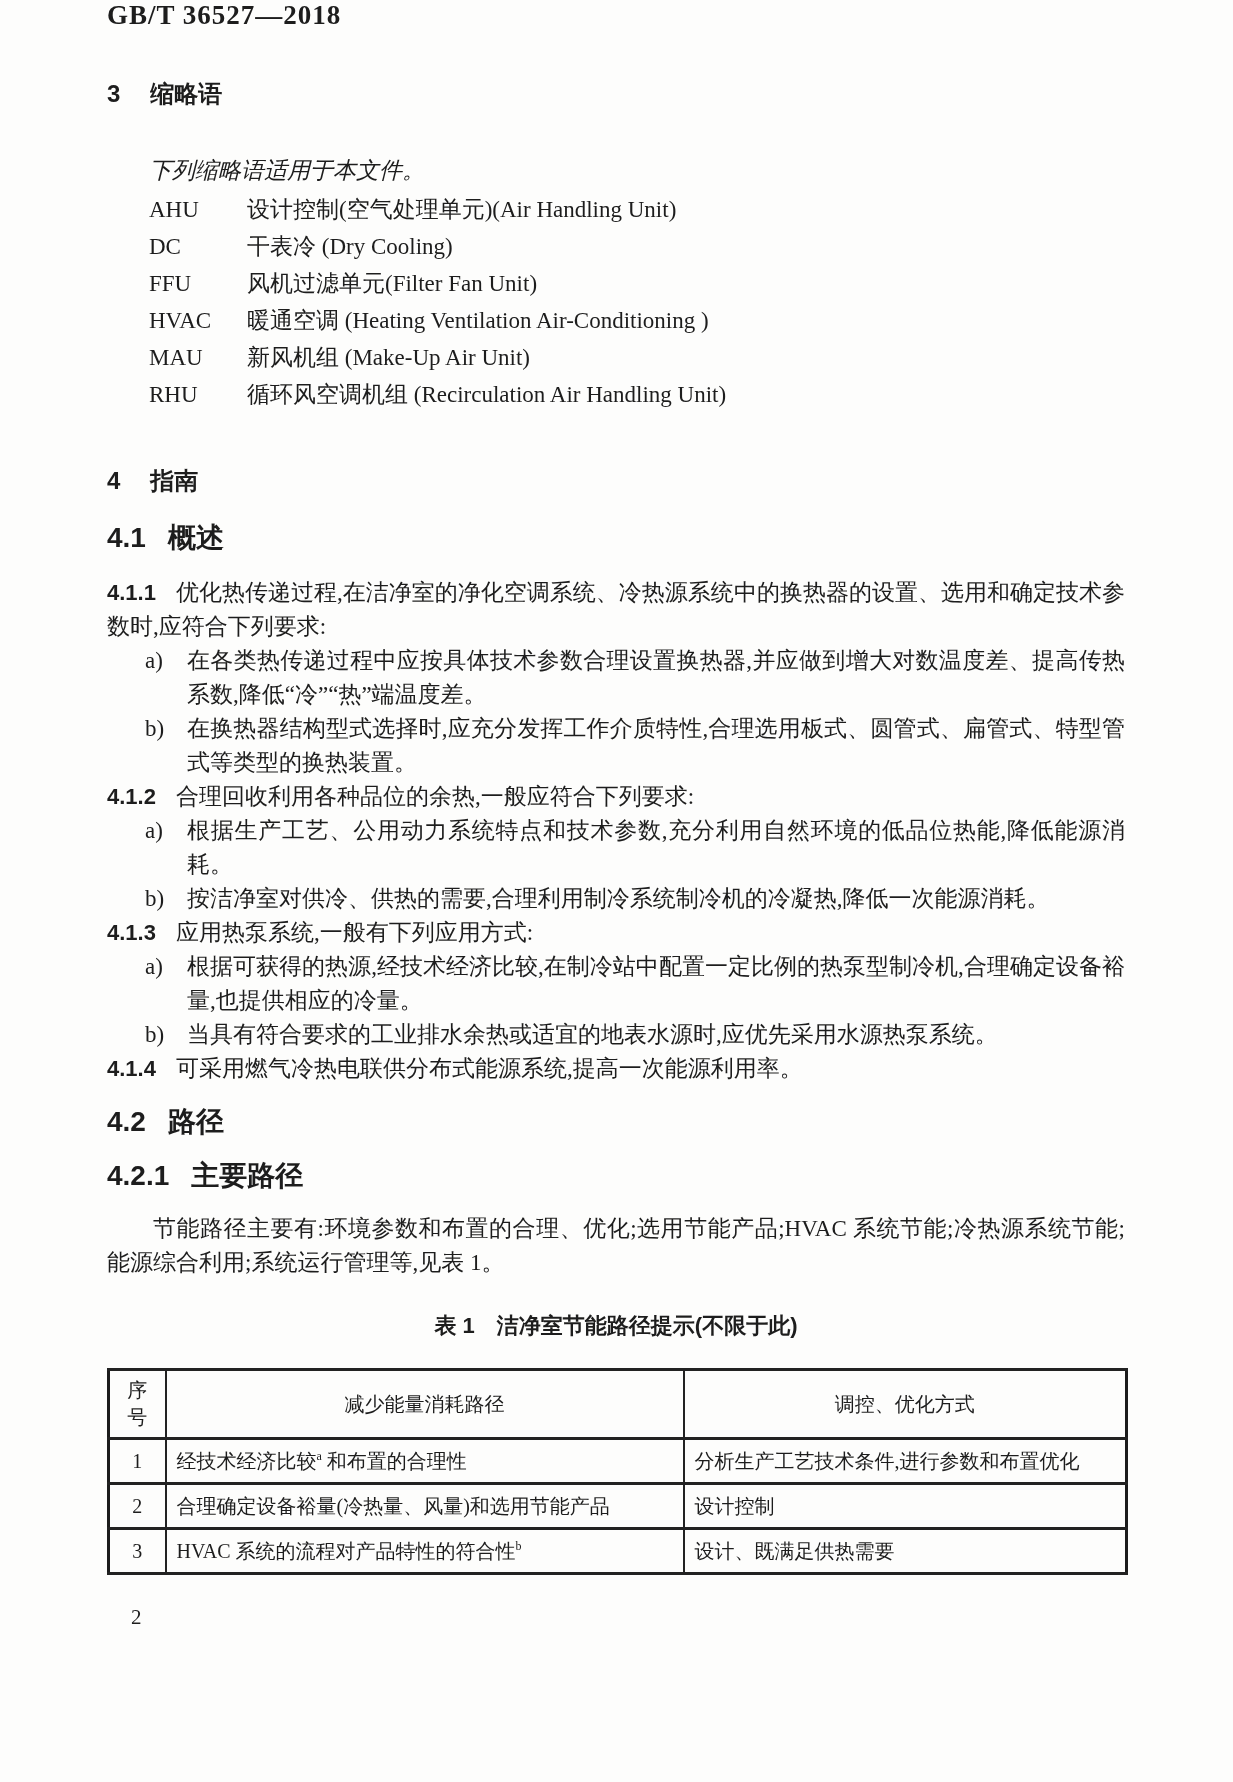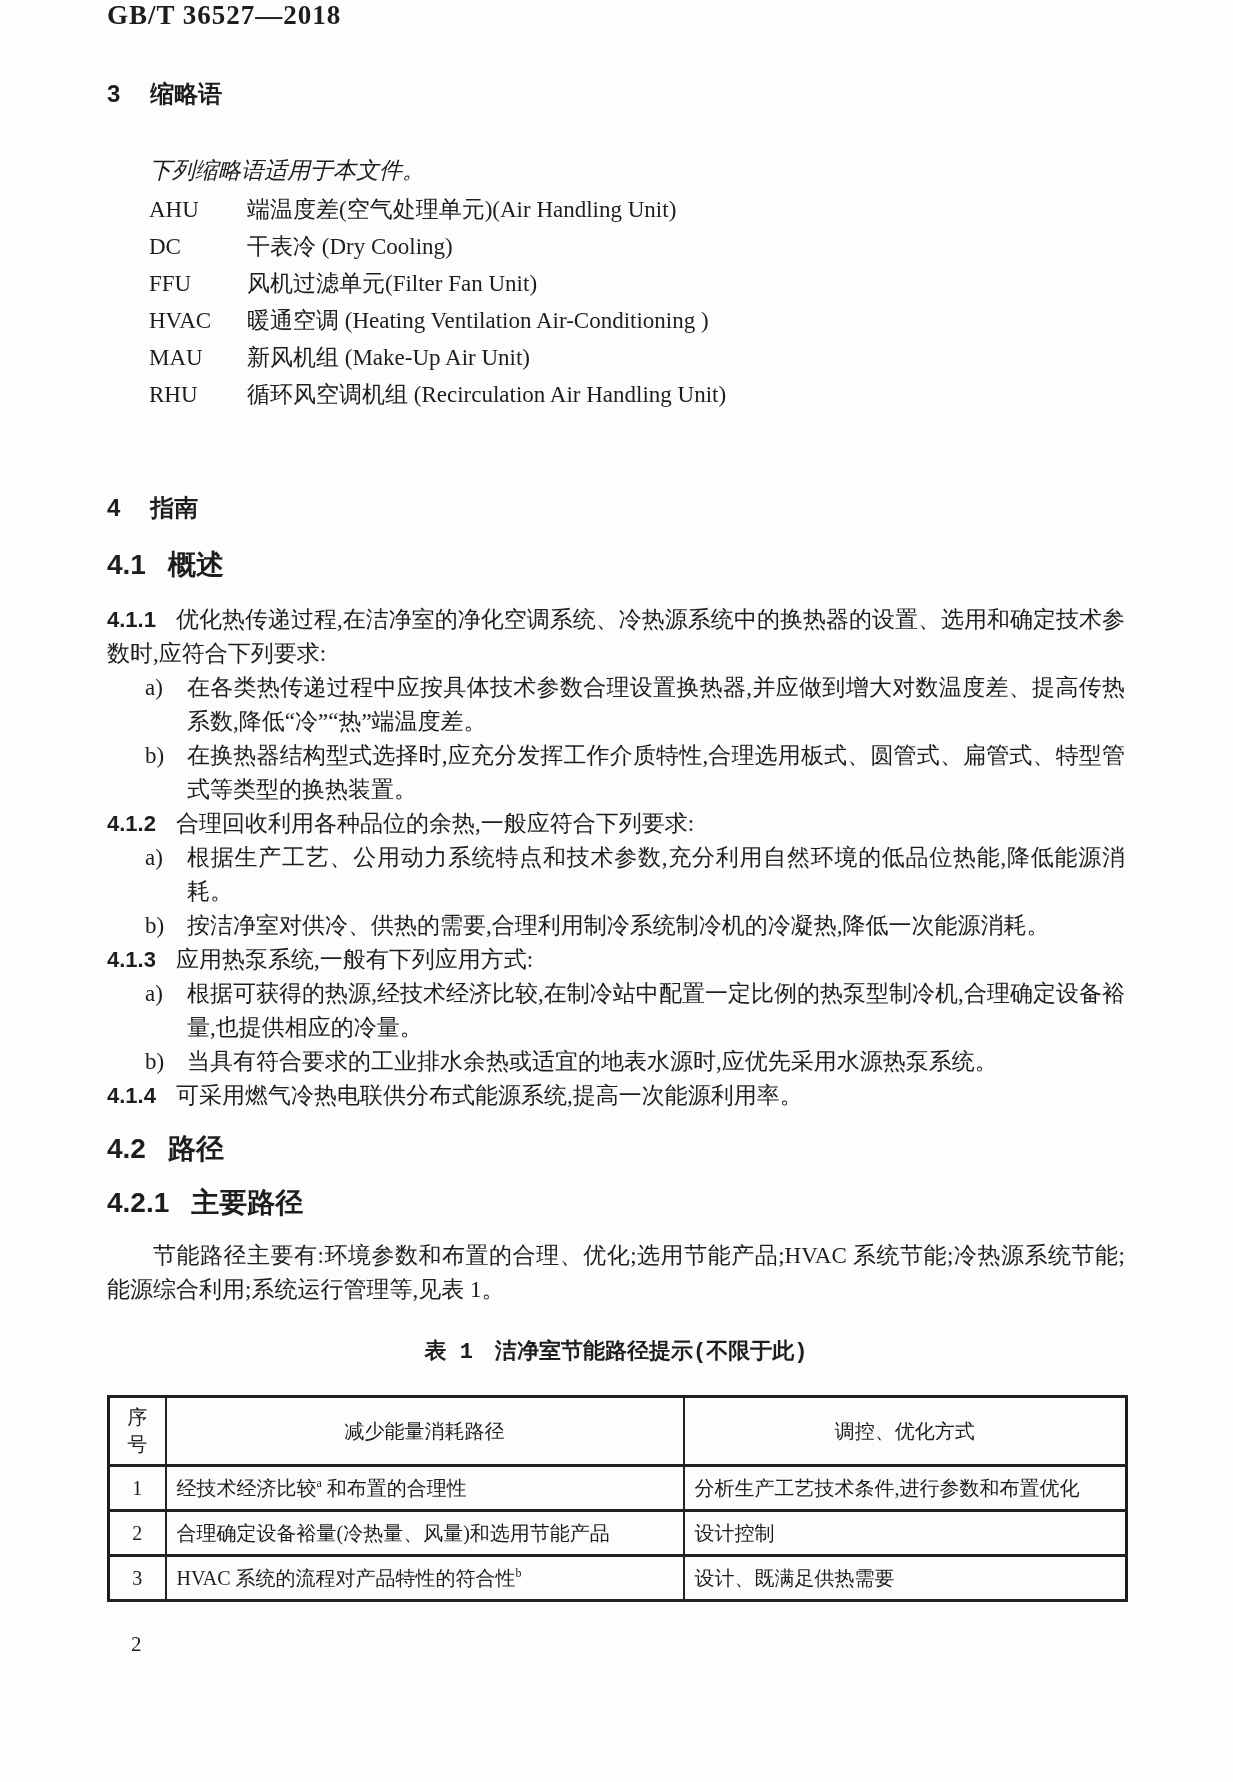--- a/index.html
+++ b/index.html
@@ -88,21 +88,21 @@
     margin-top: 22px;
     font-size: 23px;
     line-height: 34px;
     text-align: justify;
     text-indent: 46px;
   }
   
   .table-caption {
     margin-top: 32px;
     text-align: center;
-    font-family: Liberation Mono, monospace;
+    font-family: Liberation Sans, sans-serif;
     font-weight: 700;
     font-size: 22px;
     line-height: 28px;
   }
   .table-caption .cap-label { margin-right: 22px; }
   
   table.t1 {
     margin-top: 28px;
     width: 1018px;
     border-collapse: collapse;
@@ -146,40 +146,40 @@
     <div class="doc-code">GB/T 36527—2018</div>
 
     <div class="h-sec">
       <span class="sec-num">3</span><span>缩略语</span>
     </div>
 
     <div class="intro">下列缩略语适用于本文件。</div>
 
     <div class="abbr-list">
       <div class="abbr-row">
-        <span class="abbr-code">AHU</span><span class="abbr-def">端温度差(空气处理单元)(Air Handling Unit)</span>
+        <span class="abbr-code">AHU</span><span class="abbr-def">设计控制(空气处理单元)(Air Handling Unit)</span>
       </div>
       <div class="abbr-row">
         <span class="abbr-code">DC</span><span class="abbr-def">干表冷 (Dry Cooling)</span>
       </div>
       <div class="abbr-row">
         <span class="abbr-code">FFU</span><span class="abbr-def">风机过滤单元(Filter Fan Unit)</span>
       </div>
       <div class="abbr-row">
         <span class="abbr-code">HVAC</span><span class="abbr-def">暖通空调 (Heating Ventilation Air-Conditioning )</span>
       </div>
       <div class="abbr-row">
         <span class="abbr-code">MAU</span><span class="abbr-def">新风机组 (Make-Up Air Unit)</span>
       </div>
       <div class="abbr-row">
         <span class="abbr-code">RHU</span><span class="abbr-def">循环风空调机组 (Recirculation Air Handling Unit)</span>
       </div>
     </div>
 
-    <div class="h-sec" style="margin-top:80px;">
+    <div class="h-sec" style="margin-top:53px;">
       <span class="sec-num">4</span><span>指南</span>
     </div>
 
     <div class="h-sub" style="margin-top:28px;">
       <span class="sec-num">4.1</span><span>概述</span>
     </div>
 
     <p class="clause">
       <span class="clause-num">4.1.1</span><span>优化热传递过程,在洁净室的净化空调系统、冷热源系统中的换热器的设置、选用和确定技术参数时,应符合下列要求:</span>
     </p>

